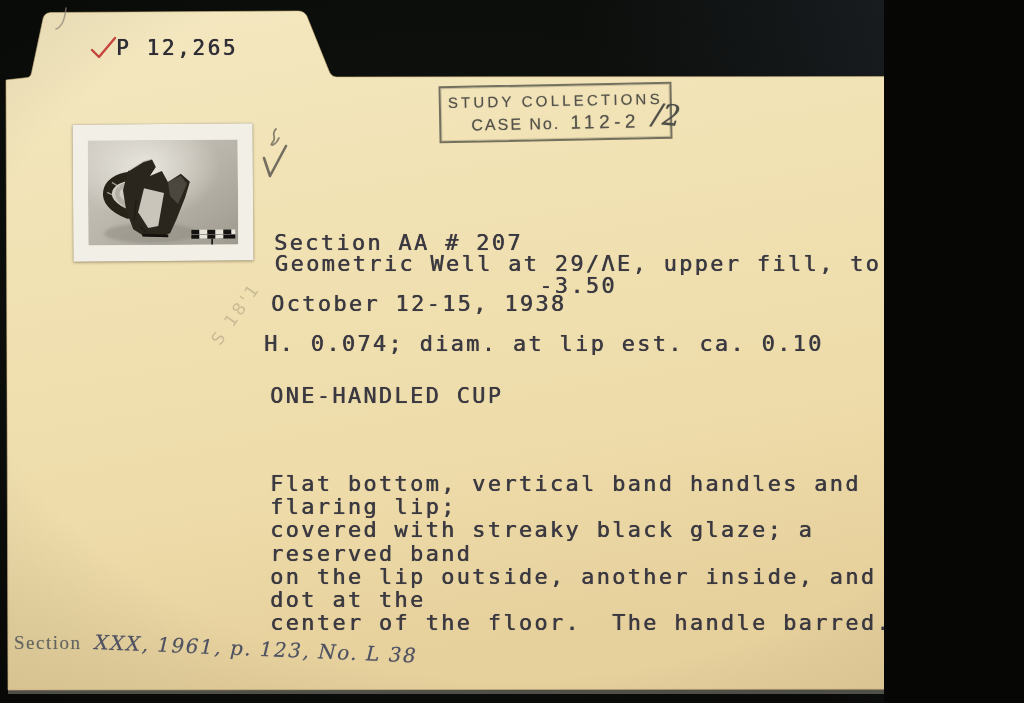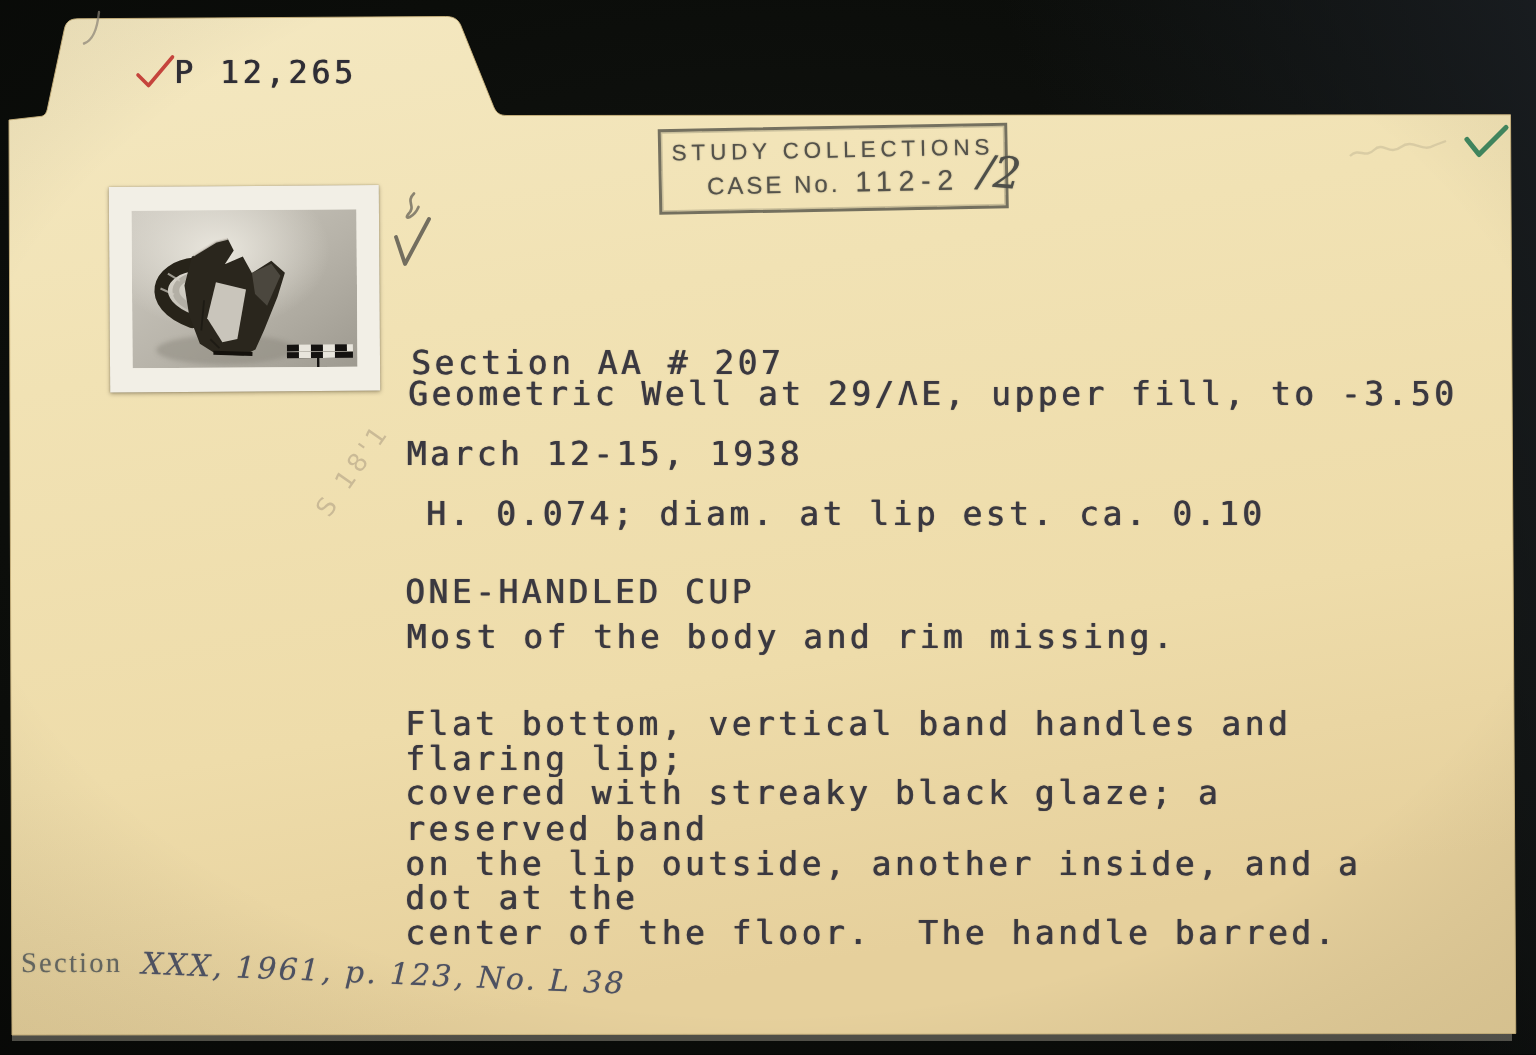--- a/index.html
+++ b/index.html
@@ -1,36 +1,36 @@
 <!DOCTYPE html>
 <html><head>
 <meta charset="utf-8">
 <style>
   html,body{margin:0;padding:0;background:#060705;}
   .stage{
-    position:relative;width:1024px;height:703px;overflow:hidden;
+    position:relative;width:884px;height:703px;overflow:hidden;
     background:
       linear-gradient(250deg, rgba(26,30,34,.9) 0%, rgba(26,30,34,0) 28%),
       radial-gradient(90% 75% at 52% 45%, #141613 0%, #0b0d0a 65%, #070806 100%);
     font-family:"Liberation Sans", sans-serif;
   }
   .stage *{position:absolute;}
   svg{display:block;}
 
   
   .typed{
     font-family:"DejaVu Sans Mono","Liberation Mono",monospace;
     font-size:22px;line-height:1;letter-spacing:2.3px;
     color:#3a3840;white-space:pre-wrap;
     text-shadow:0.45px 0 0 rgba(52,50,58,.85), 0 0 1px rgba(52,50,58,.35);
   }
   .t-section{left:274px;top:232px;}
   .t-provenance{left:272px;top:253px;text-align:center;}
   .t-date{left:271px;top:293px;}
-  .t-dims{left:284px;top:333px;}
+  .t-dims{left:264px;top:333px;}
   .t-title{left:270px;top:385px;}
   .t-condition{left:271px;top:415px;}
   .t-desc{left:270px;top:472px;line-height:23.2px;width:680px;}
 
   
   .catalog{
     left:116px;top:38px;
     font-family:"DejaVu Sans Mono","Liberation Mono",monospace;
     font-size:21px;line-height:1;letter-spacing:2.6px;color:#2e2d35;
     text-shadow:0.5px 0 0 rgba(40,38,46,.9), 0 0 1px rgba(40,38,46,.4);
@@ -183,24 +183,23 @@
 
   <svg style="left:258px;top:126px" width="40" height="56" viewBox="0 0 40 56">
     <path d="M18,3 C12,9 20,11 14,17 C11,21 18,19 21,12" fill="none" stroke="#6f6a5e" stroke-width="1.8" stroke-linecap="round" opacity="0.8"></path>
     <path d="M6,32 L12,50 L28,20" fill="none" stroke="#5d5950" stroke-width="2.6" stroke-linecap="round" stroke-linejoin="round" opacity="0.85"></path>
   </svg>
 
   <div class="snote">S 18'1</div>
 
   <div class="typed t-section">Section AA # 207</div>
   <div class="typed t-provenance">Geometric Well at 29/ΛE, upper fill, to -3.50</div>
-  <div class="typed t-date">March 12-15, 1938</div>
+  <div class="typed t-date">October 12-15, 1938</div>
   <div class="typed t-dims">H. 0.074; diam. at lip est. ca. 0.10</div>
   <div class="typed t-title">ONE-HANDLED CUP</div>
-  <div class="typed t-condition">Most of the body and rim missing.</div>
   <div class="typed t-desc">Flat bottom, vertical band handles and flaring lip;
 covered with streaky black glaze; a reserved band
 on the lip outside, another inside, and a dot at the
 center of the floor.  The handle barred.</div>
 
   <div class="cite-journal">Section</div>
   <div class="cite-ref">XXX, 1961, p. 123, No. L 38</div>
 
 </div>
 

